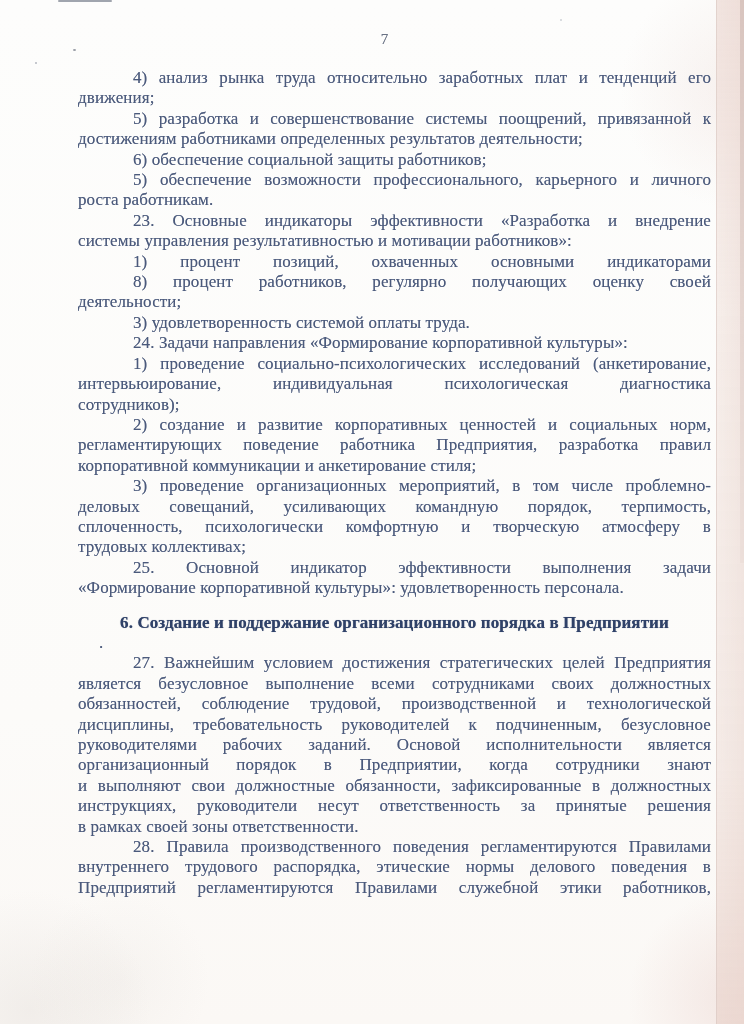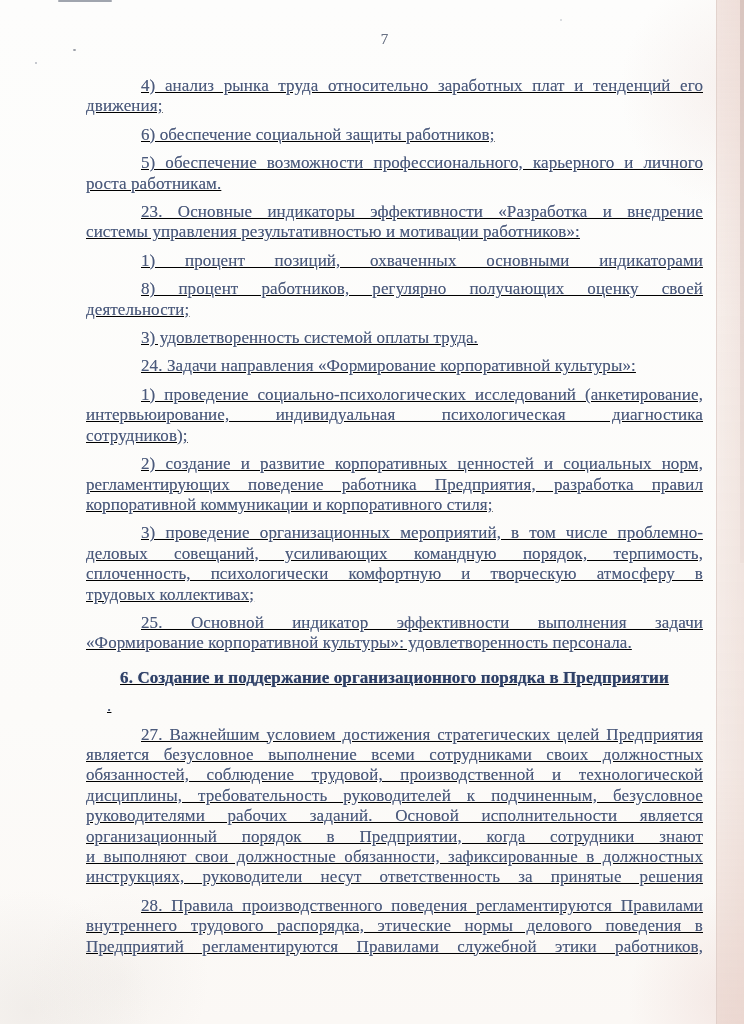--- a/index.html
+++ b/index.html
@@ -70,21 +70,21 @@
     color: var(--page-num-color, #6a7385);
     text-shadow: 0 0 0.6px rgba(106,115,133,0.6);
   }
 
   .text-column {
     position: absolute;
     left: 78px;
     top: 68px;
     width: 633px;
   }
-  .par { margin: 8px; text-decoration: underline; }
+  .par { margin: 0; }
   .ln {
     font-size: 17px;
     line-height: 20.4px;
     color: var(--text-color, #4b5a7c);
     text-align: justify;
     text-align-last: justify;
     letter-spacing: 0.1px;
     text-shadow: 0 0 0.6px rgba(75,90,124,0.55);
     white-space: normal;
   }
@@ -116,20 +116,24 @@
 <div class="speck speck-c"></div>
 
 <div class="page-number">7</div>
 
 <div class="text-column" id="text-column">
     <div class="par par-body">
       <div class="ln first">4) анализ рынка труда относительно заработных плат и тенденций его</div>
       <div class="ln last">движения;</div>
     </div>
     <div class="par par-body">
+      <div class="ln first">5) разработка и совершенствование системы поощрений, привязанной к</div>
+      <div class="ln last">достижениям работниками определенных результатов деятельности;</div>
+    </div>
+    <div class="par par-body">
       <div class="ln first last">6) обеспечение социальной защиты работников;</div>
     </div>
     <div class="par par-body">
       <div class="ln first">5) обеспечение возможности профессионального, карьерного и личного</div>
       <div class="ln last">роста работникам.</div>
     </div>
     <div class="par par-body">
       <div class="ln first">23. Основные индикаторы эффективности «Разработка и внедрение</div>
       <div class="ln last">системы управления результативностью и мотивации работников»:</div>
     </div>
@@ -147,21 +151,21 @@
       <div class="ln first last">24. Задачи направления «Формирование корпоративной культуры»:</div>
     </div>
     <div class="par par-body">
       <div class="ln first">1) проведение социально-психологических исследований (анкетирование,</div>
       <div class="ln">интервьюирование, индивидуальная психологическая диагностика</div>
       <div class="ln last">сотрудников);</div>
     </div>
     <div class="par par-body">
       <div class="ln first">2) создание и развитие корпоративных ценностей и социальных норм,</div>
       <div class="ln">регламентирующих поведение работника Предприятия, разработка правил</div>
-      <div class="ln last">корпоративной коммуникации и корпоративного стиля;</div>
+      <div class="ln last">корпоративной коммуникации и анкетирование стиля;</div>
     </div>
     <div class="par par-body">
       <div class="ln first">3) проведение организационных мероприятий, в том числе проблемно-</div>
       <div class="ln">деловых совещаний, усиливающих командную порядок, терпимость,</div>
       <div class="ln">сплоченность, психологически комфортную и творческую атмосферу в</div>
       <div class="ln last">трудовых коллективах;</div>
     </div>
     <div class="par par-body">
       <div class="ln first">25. Основной индикатор эффективности выполнения задачи</div>
       <div class="ln last">«Формирование корпоративной культуры»: удовлетворенность персонала.</div>
@@ -174,19 +178,20 @@
     </div>
     <div class="par par-body">
       <div class="ln first">27. Важнейшим условием достижения стратегических целей Предприятия</div>
       <div class="ln">является безусловное выполнение всеми сотрудниками своих должностных</div>
       <div class="ln">обязанностей, соблюдение трудовой, производственной и технологической</div>
       <div class="ln">дисциплины, требовательность руководителей к подчиненным, безусловное</div>
       <div class="ln">руководителями рабочих заданий. Основой исполнительности является</div>
       <div class="ln">организационный порядок в Предприятии, когда сотрудники знают</div>
       <div class="ln">и выполняют свои должностные обязанности, зафиксированные в должностных</div>
       <div class="ln">инструкциях, руководители несут ответственность за принятые решения</div>
+      <div class="ln last">в рамках своей зоны ответственности.</div>
     </div>
     <div class="par par-body">
       <div class="ln first">28. Правила производственного поведения регламентируются Правилами</div>
       <div class="ln">внутреннего трудового распорядка, этические нормы делового поведения в</div>
       <div class="ln">Предприятий регламентируются Правилами служебной этики работников,</div>
     </div>
   </div>
 
 </body></html>

